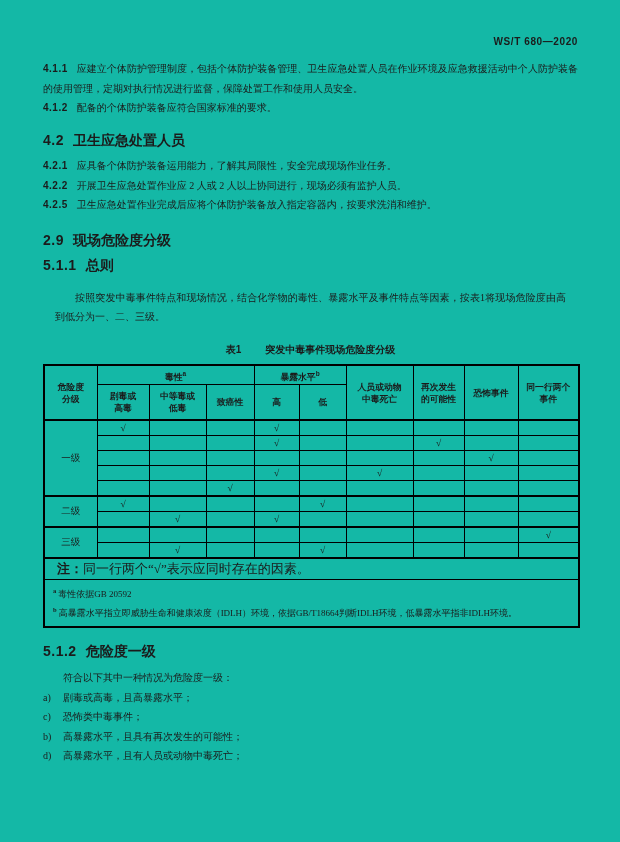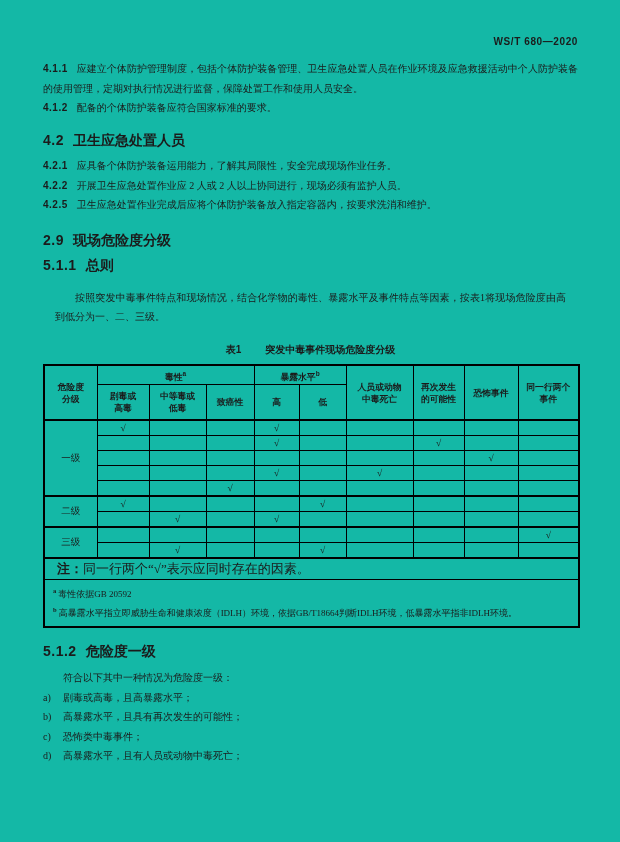--- a/index.html
+++ b/index.html
@@ -255,19 +255,19 @@
           <div class="fn-line"><sup>b</sup><span>高暴露水平指立即威胁生命和健康浓度（IDLH）环境，依据GB/T18664判断IDLH环境，低暴露水平指非IDLH环境。</span></div>
         </td>
       </tr>
     </tbody>
       </table>
 
     <p class="heading h-512"><span class="num">5.1.2</span><span>危险度一级</span></p>
     <p class="p-body p-intro">符合以下其中一种情况为危险度一级：</p>
     <div class="list-block">
       <div class="list-item"><span class="letter">a)</span><span>剧毒或高毒，且高暴露水平；</span></div>
+      <div class="list-item"><span class="letter">c)</span><span>恐怖类中毒事件；</span></div>
       <div class="list-item"><span class="letter">b)</span><span>高暴露水平，且具有再次发生的可能性；</span></div>
-      <div class="list-item"><span class="letter">c)</span><span>恐怖类中毒事件；</span></div>
       <div class="list-item"><span class="letter">d)</span><span>高暴露水平，且有人员或动物中毒死亡；</span></div>
 
     </div>
   </div>
 </div>
 
 </body></html>

